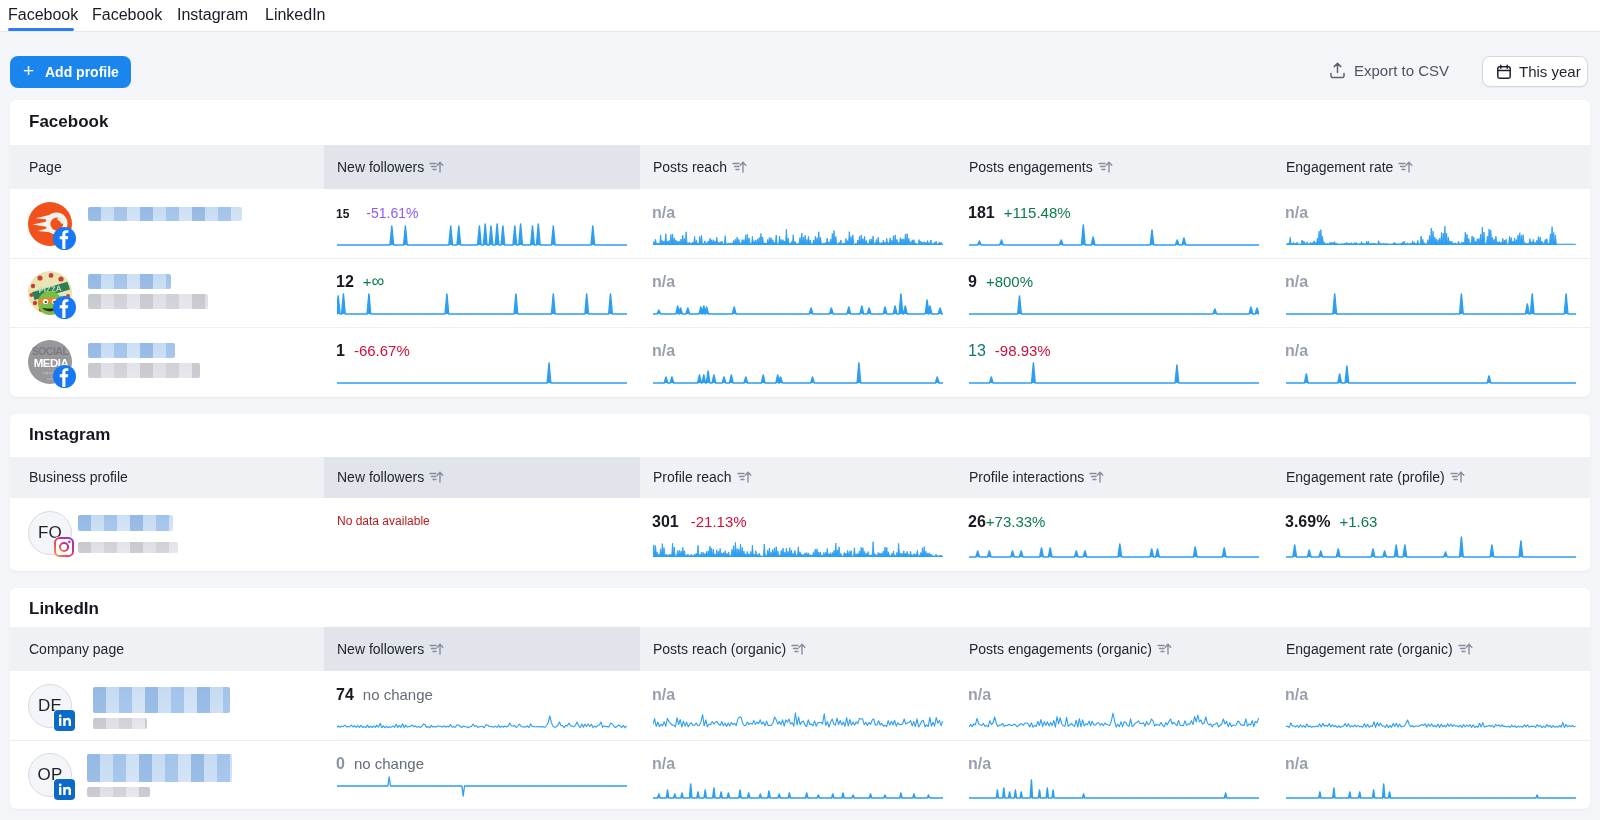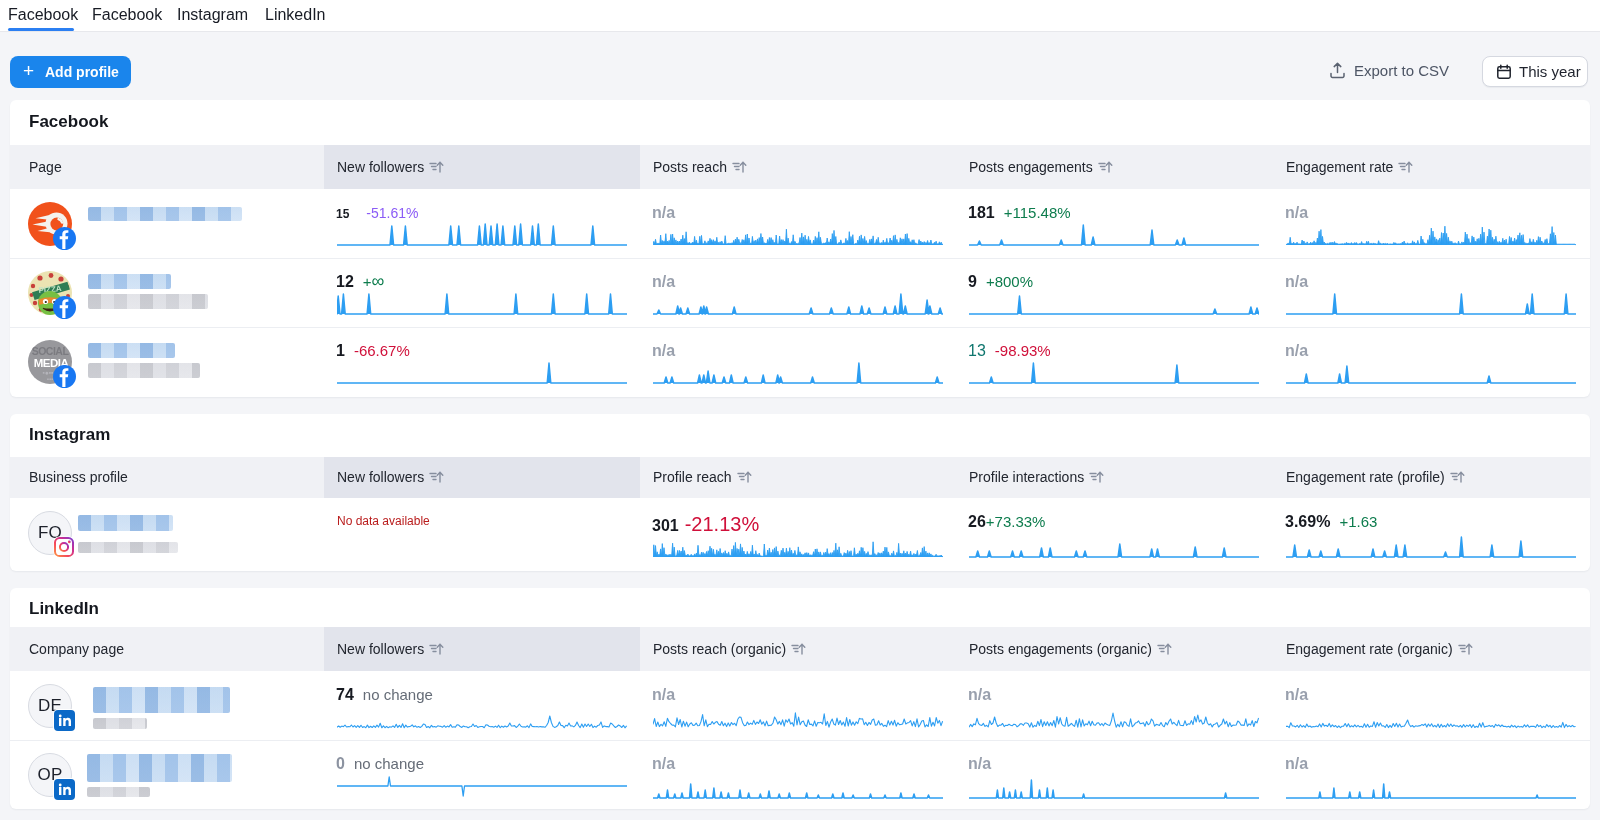--- a/index.html
+++ b/index.html
@@ -199,21 +199,21 @@
             </linearGradient>
           </defs>
           <rect x="0.5" y="0.5" width="21" height="21" rx="5.5" fill="#fff"></rect>
           <rect x="2" y="2" width="18" height="18" rx="4.6" fill="none" stroke="url(#igg)" stroke-width="2"></rect>
           <circle cx="11" cy="11" r="4.1" fill="none" stroke="url(#igg)" stroke-width="2"></circle>
           <circle cx="16.3" cy="5.9" r="1.4" fill="url(#igg)"></circle>
         </svg></div>
       <div style="position:absolute;left:68px;top:101px;width:95px;height:16px;border-radius:2px;background-image:repeating-linear-gradient(90deg,rgba(100,152,214,.52) 0 13px,rgba(190,215,240,.40) 13px 26px,rgba(130,174,226,.55) 26px 39px,rgba(208,226,245,.40) 39px 52px),linear-gradient(180deg,#c9ddf3,#d7e6f7);"></div>
       <div style="position:absolute;left:68px;top:128px;width:100px;height:11px;border-radius:2px;background-image:repeating-linear-gradient(90deg,rgba(150,152,160,.35) 0 13px,rgba(216,218,224,.45) 13px 26px,rgba(178,180,188,.38) 26px 39px,rgba(228,229,233,.42) 39px 52px),linear-gradient(180deg,#e2e3e8,#e9eaee);"></div>
       <div style="position:absolute;left:327px;top:100px;font-size:12px;color:#b91c1c">No data available</div>
-      <div style="position:absolute;left:642px;top:99px;white-space:nowrap"><span style="font-weight:bold;font-size:16px;color:#171a21">301</span><span style="font-size:20px;color:#d0103a;margin-left:6px">-21.13%</span></div>
+      <div style="position:absolute;left:642px;top:99px;white-space:nowrap"><span style="font-weight:bold;font-size:16px;color:#171a21">301</span><span style="font-size:15px;color:#d0103a;margin-left:12px">-21.13%</span></div>
       <div style="position:absolute;left:643px;top:118px;width:290px;height:26px"><svg width="290" height="26" viewBox="0 0 290 26">
           <path d="M0,25 L0.8,12.8 L1.7,24 L2.5,13.6 L3.4,24.2 L4.2,19.8 L5.1,24.2 L5.9,22.2 L6.8,23.3 L7.6,16.9 L8.5,24 L9.3,11.6 L10.2,23.9 L11,15.7 L11.9,23.8 L12.8,22.2 L13.6,23.1 L14.4,22.9 L15.3,24 L16.1,22.3 L17,23.5 L17.9,22.3 L18.7,23.5 L19.6,11.2 L20.4,23.8 L21.2,15.1 L22.1,24.2 L22.9,23.9 L23.8,23.3 L24.7,18.4 L25.5,23.5 L26.4,18.4 L27.2,23.4 L28.1,19 L28.9,23.6 L29.8,15.2 L30.6,22.9 L31.4,18.6 L32.3,23.7 L33.1,23.1 L34,24.1 L34.9,22.1 L35.7,23.9 L36.5,23.8 L37.4,24 L38.2,22.3 L39.1,24 L40,23.6 L40.8,24.1 L41.6,21.9 L42.5,23.9 L43.4,21.1 L44.2,24.1 L45,13.3 L45.9,23.6 L46.8,22.6 L47.6,23.9 L48.5,20.1 L49.3,24 L50.1,20.3 L51,24.1 L51.9,21.5 L52.7,23.7 L53.5,19.5 L54.4,23.9 L55.2,18.7 L56.1,24.1 L57,14.2 L57.8,24.2 L58.6,16.3 L59.5,24 L60.4,17.3 L61.2,23.3 L62,22.3 L62.9,23.9 L63.8,17.8 L64.6,24 L65.4,19.3 L66.3,24.2 L67.1,16.5 L68,24 L68.8,20.9 L69.7,23.6 L70.5,20.5 L71.4,24.1 L72.2,18.7 L73.1,24.1 L73.9,21.3 L74.8,24 L75.6,19.9 L76.5,24.1 L77.3,23.4 L78.2,24.1 L79,17.1 L79.9,23.7 L80.7,13.6 L81.6,23.9 L82.4,10.4 L83.3,23.8 L84.1,16.5 L85,23.4 L85.8,17.2 L86.7,23.7 L87.5,11.9 L88.4,24.1 L89.2,15.4 L90.1,24 L90.9,19 L91.8,24 L92.6,22.1 L93.5,23.7 L94.3,19.4 L95.2,23.6 L96,21.8 L96.9,24.2 L97.7,19.5 L98.6,23.6 L99.4,13.2 L100.3,24.1 L101.1,22 L102,24 L102.8,18.7 L103.7,24 L104.5,22.5 L105.4,24.2 L106.2,21.1 L107.1,23.8 L107.9,24.1 L108.8,24.1 L109.6,24.2 L110.5,23.5 L111.3,12 L112.2,23.9 L113,23.2 L113.9,24 L114.7,18 L115.6,22.9 L116.4,16 L117.3,23.6 L118.1,20.2 L119,23.8 L119.8,17.5 L120.7,23.7 L121.5,15.9 L122.4,23.7 L123.2,14.6 L124.1,24 L124.9,19.1 L125.8,24 L126.6,22.9 L127.5,23.7 L128.3,18.3 L129.2,24 L130,16.1 L130.9,23.8 L131.8,20.3 L132.6,24.1 L133.4,16.1 L134.3,23.9 L135.1,19.4 L136,23.9 L136.8,15.7 L137.7,24 L138.5,18.1 L139.4,23.9 L140.2,21.3 L141.1,23.1 L141.9,18.4 L142.8,23.9 L143.6,22.8 L144.5,24.1 L145.3,14.9 L146.2,23.8 L147,19.8 L147.9,23.6 L148.8,21.8 L149.6,23.7 L150.4,22.6 L151.3,23.4 L152.1,20.8 L153,24.1 L153.8,20.6 L154.7,24 L155.5,20.9 L156.4,24.1 L157.2,22.9 L158.1,23.3 L158.9,23.2 L159.8,23.3 L160.6,19.7 L161.5,24.1 L162.3,17 L163.2,24.1 L164,16.8 L164.9,23.8 L165.8,19.9 L166.6,24 L167.4,19.9 L168.3,23.8 L169.1,23.4 L170,23.9 L170.8,20.5 L171.7,23.7 L172.5,20.2 L173.4,23.7 L174.2,16.6 L175.1,23.3 L175.9,21.6 L176.8,24.1 L177.6,20.7 L178.5,24.1 L179.3,20.5 L180.2,23.5 L181,18.4 L181.9,23.8 L182.8,11.2 L183.6,24 L184.4,17.8 L185.3,23.9 L186.1,14.8 L187,24 L187.8,21.3 L188.7,24.2 L189.5,24 L190.4,24.2 L191.2,20.6 L192.1,23.6 L192.9,21.1 L193.8,24 L194.6,18.3 L195.5,24 L196.3,19.5 L197.2,24.1 L198,18.7 L198.9,23.9 L199.8,24.1 L200.6,23.4 L201.4,15.8 L202.3,23.7 L203.1,22.2 L204,23.2 L204.8,21.3 L205.7,23.2 L206.5,18.8 L207.4,24 L208.2,15.3 L209.1,23.4 L209.9,15.7 L210.8,24 L211.6,19.4 L212.5,24 L213.3,21.4 L214.2,23.2 L215,19.6 L215.9,23.9 L216.8,22.8 L217.6,23.8 L218.4,22.8 L219.3,24 L220.1,9.8 L221,24.1 L221.8,21.6 L222.7,23.6 L223.5,23.1 L224.4,23.5 L225.2,20.5 L226.1,24 L226.9,20.9 L227.8,24 L228.6,20.8 L229.5,23.4 L230.3,19.1 L231.2,24 L232,15.1 L232.9,24 L233.8,15.4 L234.6,24.1 L235.4,19.9 L236.3,23.5 L237.1,23.8 L238,23.9 L238.8,21.2 L239.7,23.8 L240.5,18.9 L241.4,24.2 L242.2,23.6 L243.1,23.7 L243.9,20.4 L244.8,24 L245.6,11.4 L246.5,23.6 L247.3,21.1 L248.2,24.1 L249,21.3 L249.9,23.7 L250.8,18.8 L251.6,23.8 L252.4,21.1 L253.3,23.9 L254.1,19.4 L255,23.5 L255.8,22.3 L256.7,23.4 L257.6,19.1 L258.4,24.1 L259.2,22.8 L260.1,23.8 L260.9,21.4 L261.8,23.7 L262.7,22.2 L263.5,23 L264.4,18.5 L265.2,24.2 L266.1,23.4 L266.9,23.3 L267.8,20.5 L268.6,24 L269.4,15.9 L270.3,24.2 L271.2,14.6 L272,23.8 L272.9,19.1 L273.7,24.2 L274.6,20.9 L275.4,24 L276.2,20.8 L277.1,23.8 L277.9,21.9 L278.8,23.9 L279.7,23.2 L280.5,24.2 L281.4,24.1 L282.2,24 L283.1,22.3 L283.9,23.9 L284.8,23.9 L285.6,23.9 L286.4,23.8 L287.3,24 L288.2,23 L289,24.1 L290,25" fill="#2d9ef2" stroke="#2d9ef2" stroke-width="0.9" stroke-linejoin="round"></path>
         </svg></div>
       <div style="position:absolute;left:958px;top:99px;white-space:nowrap"><span style="font-weight:bold;font-size:16px;color:#171a21">26</span><span style="font-size:15px;color:#0d7c4d;">+73.33%</span></div>
       <div style="position:absolute;left:959px;top:118px;width:290px;height:26px"><svg width="290" height="26" viewBox="0 0 290 26">
           <path d="M0,25 L6.9,25 L8.7,19 L10.5,25 L18.5,25 L20.3,19 L22.1,25 L41.7,25 L43.5,19 L45.3,25 L50.4,25 L52.2,19 L54,25 L70.7,25 L72.5,16 L74.3,25 L79.4,25 L81.2,16 L83,25 L105.5,25 L107.3,19 L109.1,25 L114.2,25 L116,19 L117.8,25 L149,25 L150.8,12 L152.6,25 L180.9,25 L182.7,17 L184.5,25 L186.7,25 L188.5,17 L190.3,25 L224.4,25 L226.2,15 L228,25 L253.4,25 L255.2,16 L257,25 L290,25" fill="#2d9ef2" stroke="#2d9ef2" stroke-width="1.5" stroke-linejoin="round" stroke-linecap="round"></path>
         </svg></div>
       <div style="position:absolute;left:1275px;top:99px;white-space:nowrap"><span style="font-weight:bold;font-size:16px;color:#171a21">3.69%</span><span style="font-size:15px;color:#0d7c4d;margin-left:9px">+1.63</span></div>
       <div style="position:absolute;left:1276px;top:118px;width:290px;height:26px"><svg width="290" height="26" viewBox="0 0 290 26">
           <path d="M0,25 L6.9,25 L8.7,13 L10.5,25 L21.4,25 L23.2,18 L25,25 L33,25 L34.8,19 L36.6,25 L50.4,25 L52.2,17 L54,25 L85.2,25 L87,17 L88.8,25 L96.8,25 L98.6,19 L100.4,25 L108.4,25 L110.2,13 L112,25 L117.1,25 L118.9,13 L120.7,25 L157.7,25 L159.5,20 L161.3,25 L173.6,25 L175.4,5 L177.2,25 L204.1,25 L205.9,13 L207.7,25 L233.1,25 L234.9,9 L236.7,25 L290,25" fill="#2d9ef2" stroke="#2d9ef2" stroke-width="1.5" stroke-linejoin="round" stroke-linecap="round"></path>

